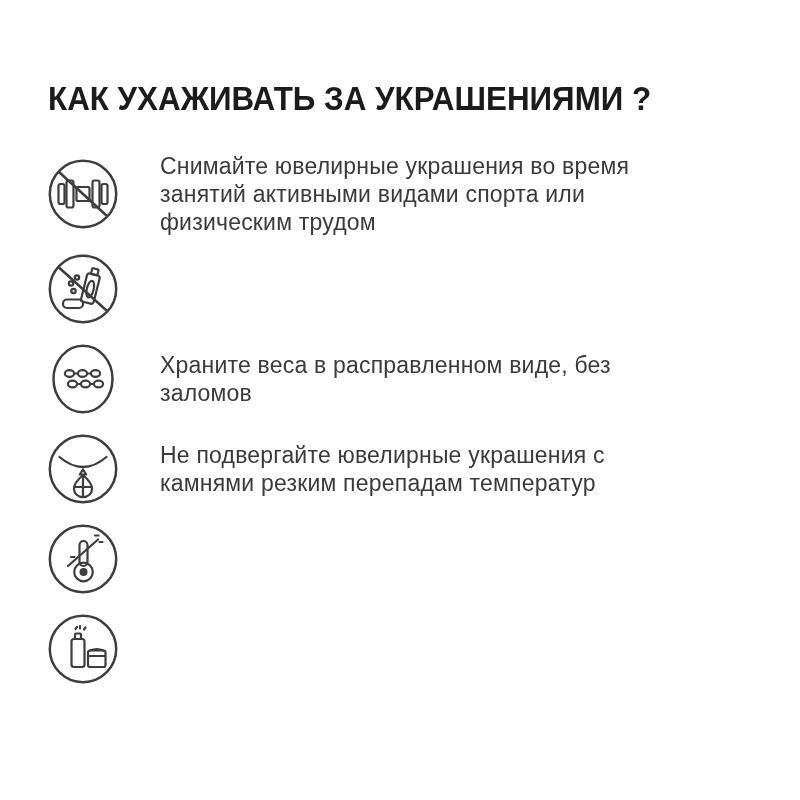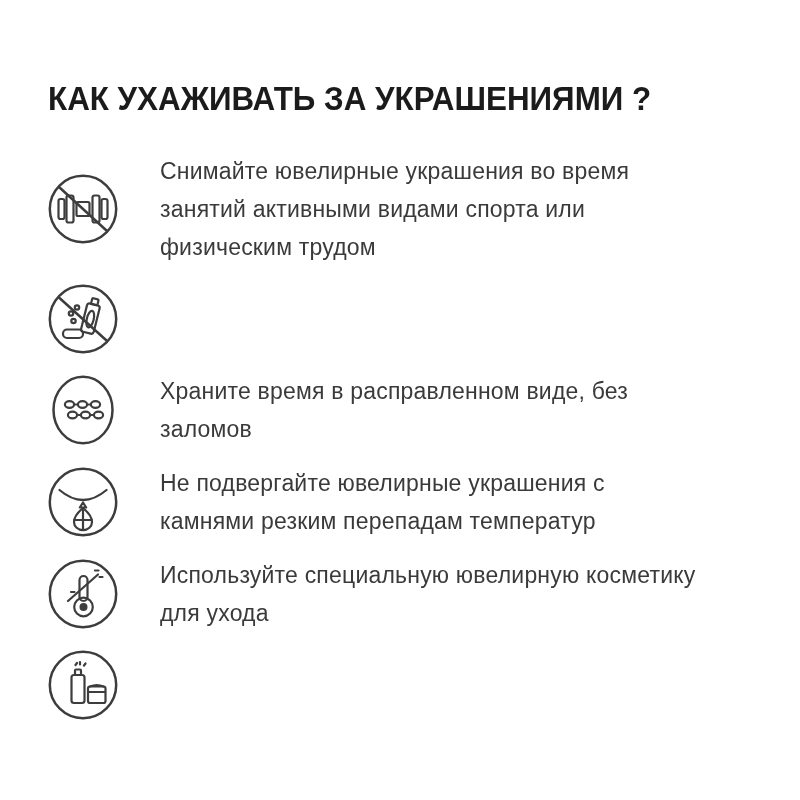--- a/index.html
+++ b/index.html
@@ -44,21 +44,21 @@
     width: 74px;
     height: 74px;
   }
   .icon-wrap svg {
     display: block;
     width: 74px;
     height: 74px;
   }
   .item-text {
     font-size: 23px;
-    line-height: 38px;
+    line-height: 28px;
     color: #3a3a3a;
     white-space: pre-line;
     letter-spacing: 0.2px;
   }
   .stroke {
     fill: none;
     stroke: #3d3d3d;
     stroke-width: 2.2;
     stroke-linecap: round;
     stroke-linejoin: round;
@@ -119,21 +119,21 @@
           <ellipse class="stroke" cx="49.5" cy="31.5" rx="4.6" ry="3.3"></ellipse>
           <line class="stroke" x1="28.1" y1="31.5" x2="31.9" y2="31.5"></line>
           <line class="stroke" x1="41.1" y1="31.5" x2="44.9" y2="31.5"></line>
           <ellipse class="stroke" cx="26.5" cy="42" rx="4.6" ry="3.3"></ellipse>
           <ellipse class="stroke" cx="39.5" cy="42" rx="4.6" ry="3.3"></ellipse>
           <ellipse class="stroke" cx="52.5" cy="42" rx="4.6" ry="3.3"></ellipse>
           <line class="stroke" x1="31.1" y1="42" x2="34.9" y2="42"></line>
           <line class="stroke" x1="44.1" y1="42" x2="47.9" y2="42"></line>
         </svg>
       </span>
-      <div class="item-text">Храните время в расправленном виде, без
+      <div class="item-text">Храните веса в расправленном виде, без
 заломов</div>
     </div>
 
     <div class="care-item">
       <span class="icon-wrap">
         <svg viewBox="0 0 74 74">
           <circle class="stroke stroke-thick" cx="37" cy="37" r="33.2"></circle>
           <path class="stroke" d="M 13.5 25 Q 37 45 60.5 25"></path>
           <path class="stroke" d="M 37 37.5 l 3.2 5 h -6.4 z"></path>
           <path class="stroke" d="M 37 43 C 30.5 48.5 28 53 28 57 a 9 8.2 0 0 0 18 0 C 46 53 43.5 48.5 37 43 z"></path>
@@ -151,22 +151,20 @@
           <circle class="stroke stroke-thick" cx="37" cy="37" r="33.2"></circle>
           <rect class="stroke" x="33.5" y="19" width="8" height="25" rx="4"></rect>
           <circle class="stroke" cx="37.5" cy="50" r="9.3"></circle>
           <circle class="fill-dark" cx="37.5" cy="50" r="4"></circle>
           <line class="stroke" x1="22" y1="44" x2="52" y2="17.5"></line>
           <line class="stroke" x1="25" y1="35" x2="28.5" y2="35"></line>
           <line class="stroke" x1="49" y1="13.5" x2="52.5" y2="13.5"></line>
           <line class="stroke" x1="53.5" y1="20" x2="56.5" y2="20"></line>
         </svg>
       </span>
-      <div class="item-text">Используйте специальную ювелирную косметику
-для ухода</div>
     </div>
 
     <div class="care-item">
       <span class="icon-wrap">
         <svg viewBox="0 0 74 74">
           <circle class="stroke stroke-thick" cx="37" cy="37" r="33.2"></circle>
           <rect class="stroke" x="25.5" y="27" width="13" height="28" rx="2.5"></rect>
           <rect class="stroke" x="29" y="21.5" width="6" height="5.5" rx="1"></rect>
           <line class="stroke" x1="29.5" y1="17" x2="31" y2="15"></line>
           <line class="stroke" x1="34" y1="16.5" x2="34" y2="14"></line>

